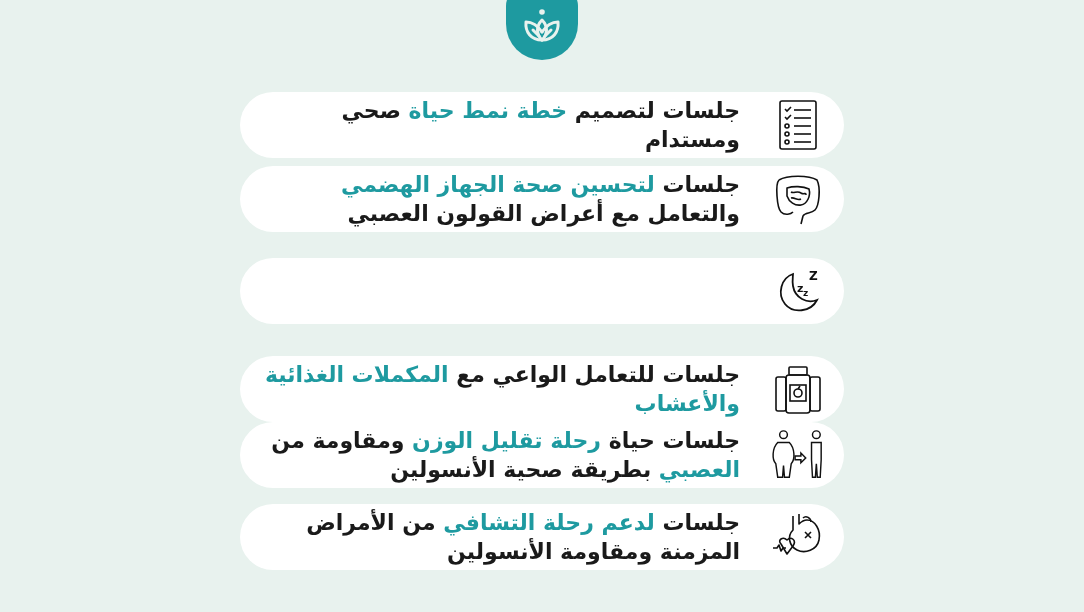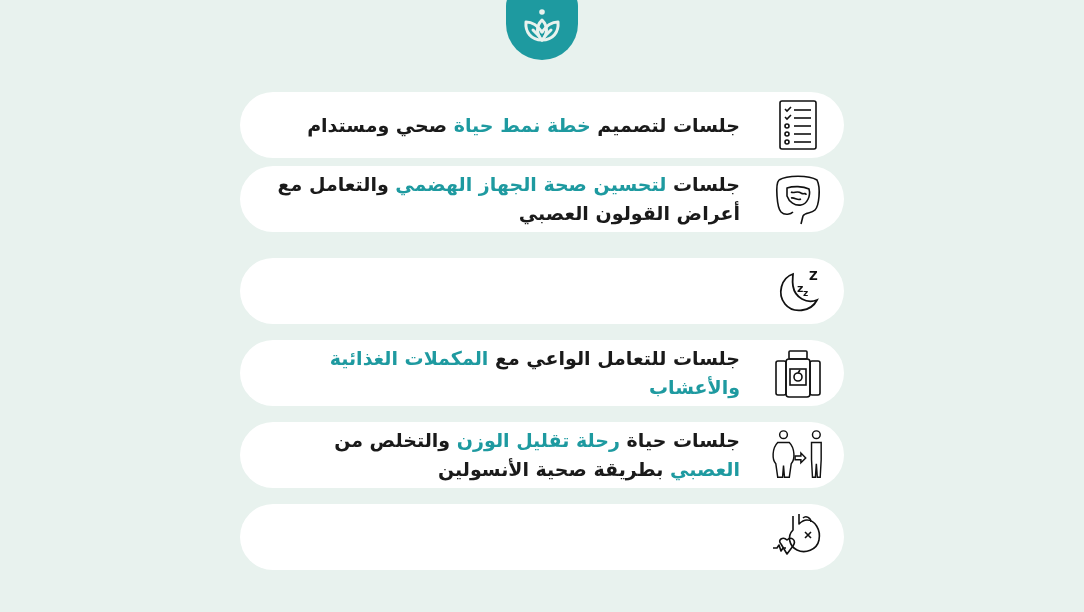--- a/index.html
+++ b/index.html
@@ -20,21 +20,21 @@
   .card {
     position: absolute; left: 0; width: 604px; height: 66px;
     background: #ffffff; border-radius: 33px;
     display: flex; flex-direction: row-reverse; align-items: center;
     box-sizing: border-box; padding-right: 18px;
   }
   .icon { width: 56px; height: 56px; flex: 0 0 56px; display:flex; align-items:center; justify-content:center; }
   .text {
     direction: rtl; text-align: right;
     margin-right: 30px;
-    font-weight: bold; font-size: 19px; line-height: 29px;
+    font-weight: bold; font-size: 22px; line-height: 29px;
     color: #1a1a1a; width: 480px;
   }
   .hl { color: #1e9aa0; }
 </style>
 </head>
 <body>
 
 <div class="logo">
   <svg width="46" height="46" viewBox="0 0 46 46" fill="none" stroke="#e8f2ee" stroke-width="3" stroke-linecap="round" stroke-linejoin="round">
     <circle cx="23" cy="12" r="2.8" fill="#e8f2ee" stroke="none"></circle>
@@ -86,21 +86,21 @@
     <div class="icon">
       <svg width="50" height="50" viewBox="0 0 50 50" fill="none" stroke="#111" stroke-width="1.8">
         <path d="M20 8 C8 12 4 28 12 38 C20 48 38 46 44 34 C34 38 22 32 20 20 C19 15 20 11 20 8 Z"></path>
         <text x="24" y="26" font-size="11" font-family="DejaVu Sans, sans-serif" fill="#111" stroke="none" font-weight="bold">z</text>
         <text x="30" y="30" font-size="9" font-family="DejaVu Sans, sans-serif" fill="#111" stroke="none" font-weight="bold">z</text>
         <text x="36" y="14" font-size="12" font-family="DejaVu Sans, sans-serif" fill="#111" stroke="none" font-weight="bold">Z</text>
       </svg>
     </div>
   </div>
 
-  <div class="card" style="top:248px">
+  <div class="card" style="top:264px">
     <div class="icon">
       <svg width="52" height="52" viewBox="0 0 52 52" fill="none" stroke="#111" stroke-width="1.6">
         <rect x="4" y="14" width="10" height="34" rx="2"></rect>
         <rect x="38" y="14" width="10" height="34" rx="2"></rect>
         <rect x="14" y="12" width="24" height="38" rx="3"></rect>
         <rect x="17" y="4" width="18" height="8" rx="1"></rect>
         <rect x="18" y="22" width="16" height="16"></rect>
         <circle cx="26" cy="30" r="4"></circle>
           <path d="M26 26 l2 -3"></path>
       </svg>
@@ -114,28 +114,31 @@
     <div class="icon">
       <svg width="58" height="54" viewBox="0 0 58 54" fill="none" stroke="#111" stroke-width="1.5">
         <circle cx="14" cy="6" r="4"></circle>
         <path d="M8 14 C2 20 2 32 6 36 L8 50 L13 50 L14 38 L15 50 L20 50 L22 36 C26 32 26 20 20 14 Z"></path>
         <path d="M26 28 h6 v-3 l5 5 l-5 5 v-3 h-6 z"></path>
         <circle cx="48" cy="6" r="4"></circle>
         <path d="M43 14 L43 32 L44 50 L47 50 L48 36 L49 50 L52 50 L53 32 L53 14 Z"></path>
       </svg>
     </div>
     <div class="text">
-      <span>جلسات حياة </span><span class="hl">رحلة تقليل الوزن</span><span> والتخلص من </span><span class="hl">العصبي</span><span> بطريقة صحية الأنسولين</span>
+      <span>جلسات حياة </span><span class="hl">رحلة تقليل الوزن</span><span> ومقاومة من </span><span class="hl">العصبي</span><span> بطريقة صحية الأنسولين</span>
     </div>
   </div>
 
   <div class="card" style="top:412px">
     <div class="icon">
       <svg width="54" height="54" viewBox="0 0 54 54" fill="none" stroke="#111" stroke-width="1.6" stroke-linejoin="round">
         <path d="M22 6 L22 20 C16 26 18 36 26 40 C34 44 46 40 48 30 C50 20 44 10 36 10 C32 10 30 12 28 14 L28 4"></path>
         <path d="M32 8 c3 -3 8 0 8 4"></path>
           <path d="M34 22 l6 6 M40 22 l-6 6"></path>
         <path d="M10 34 C6 30 12 26 16 30 C20 26 26 30 22 36 L16 44 Z"></path>
         <path d="M2 38 h4 l2 -3 l2 6 l2 -3 h3"></path>
       </svg>
     </div>
+    <div class="text">
+      <span>جلسات </span><span class="hl">لدعم رحلة التشافي</span><span> من الأمراض المزمنة ومقاومة الأنسولين</span>
+    </div>
   </div>
 </div>
 
 </body></html>

